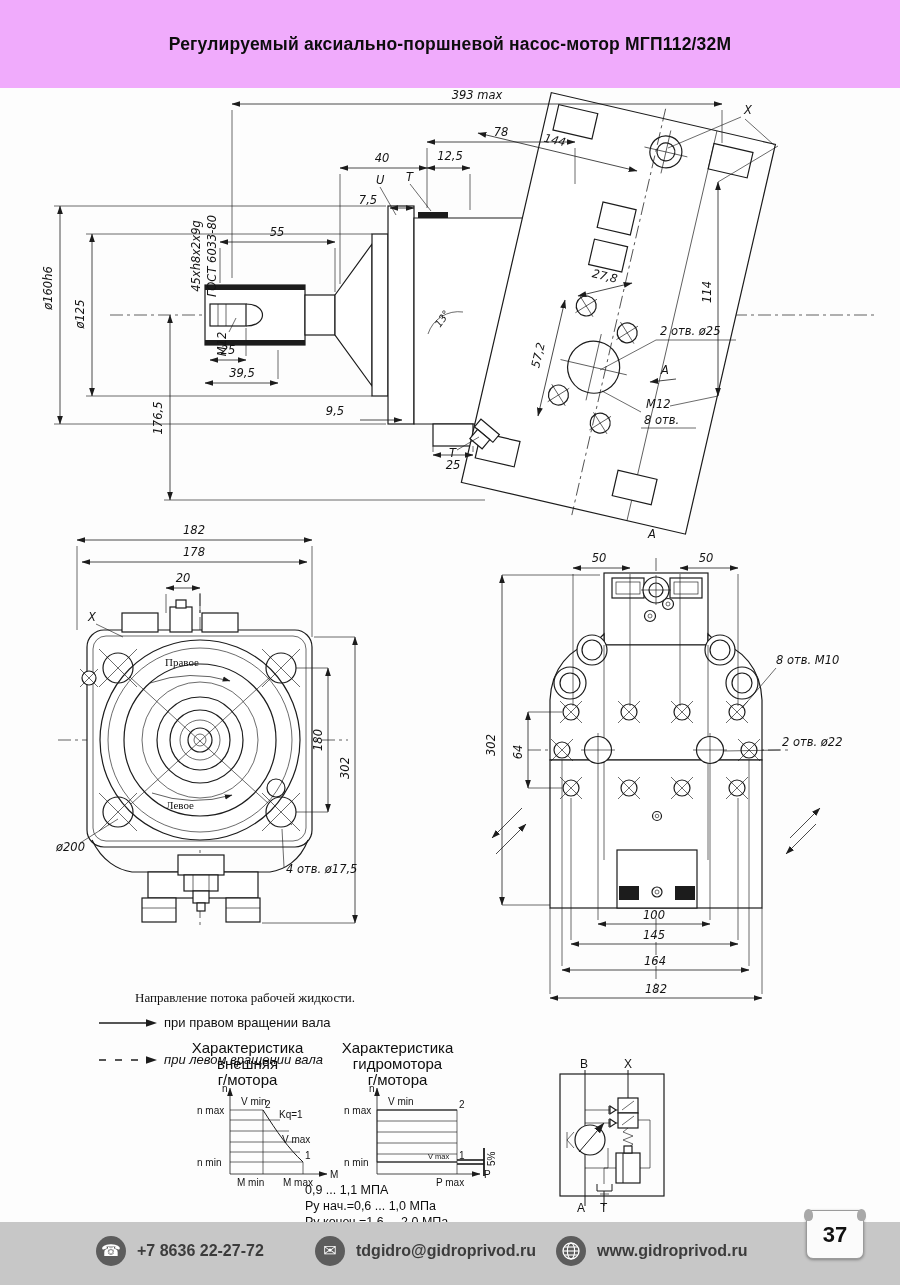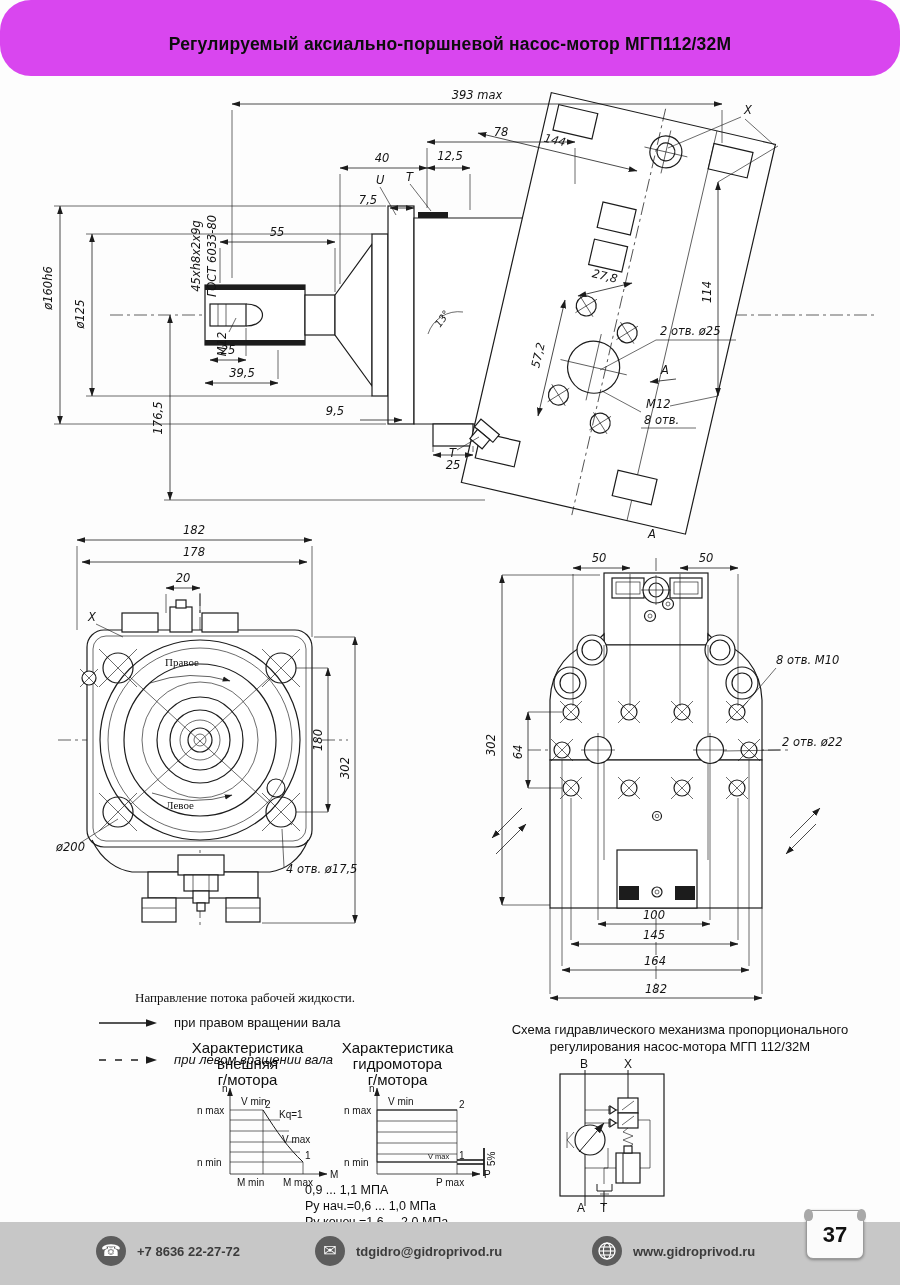--- a/index.html
+++ b/index.html
@@ -1,33 +1,33 @@
 <!DOCTYPE html>
 <html><head>
 <meta charset="utf-8">
 <style>
   html,body{margin:0;padding:0;background:#888;}
   .page{position:relative;width:900px;height:1285px;background:#fdfdfd;overflow:hidden;
         font-family:"Liberation Sans",sans-serif;color:#111;}
-  .hdr{position:absolute;left:0;top:0;width:900px;height:76px;background:#d946ef;border-radius:31px;}
+  .hdr{position:absolute;left:0;top:0;width:900px;height:88px;background:#f0abfc;}
   .hdr h1{margin:0;position:absolute;left:0;right:0;top:34px;text-align:center;
           font-size:17.5px;font-weight:bold;color:#0d0d0d;letter-spacing:.2px;}
   .ftr{position:absolute;left:0;top:1222px;width:900px;height:63px;background:#c7c7c7;}
   .fitem{position:absolute;top:14px;display:flex;align-items:center;gap:11px;}
   .fico{width:30px;height:30px;border-radius:50%;background:#5c5c5c;color:#fff;
         display:flex;align-items:center;justify-content:center;font-size:16px;line-height:1;}
-  .ftxt{font-size:13px;font-weight:bold;color:#3c3c3c;}
+  .ftxt{font-size:16px;font-weight:bold;color:#3c3c3c;}
   .ptab{position:absolute;left:806px;top:1210px;width:56px;height:47px;background:#fbfbfb;
         border:1px solid #9a9a9a;border-radius:5px 5px 7px 7px;box-shadow:0 1px 3px rgba(0,0,0,.35);
         display:flex;align-items:center;justify-content:center;font-size:22px;font-weight:bold;color:#111;}
   .ptab::before,.ptab::after{content:"";position:absolute;top:-2px;width:9px;height:12px;background:#a8a8a8;border-radius:50% 50% 40% 40%;}
   .ptab::before{left:-3px}.ptab::after{right:-3px}
   .abs{position:absolute;}
   .note{font-size:13px;line-height:1.54;color:#0e0e0e;}
-  .flowrow{display:flex;align-items:center;gap:16px;margin-top:7px;font-size:13px;}
+  .flowrow{display:flex;align-items:center;gap:6px;margin-top:7px;font-size:13px;}
   .cap{font-size:15px;line-height:1.05;text-align:center;color:#0e0e0e;}
   .legend{font-size:13.5px;line-height:1.62;color:#0e0e0e;}
   .schtitle{font-size:13px;line-height:1.3;text-align:center;color:#0e0e0e;}
   .pnotes{font-size:12.5px;line-height:1.1;color:#0e0e0e;margin-left:20px;}
   .pnotes div{margin-bottom:2px;}
   svg{position:absolute;overflow:visible;}
   svg text{fill:#141414;}
   .ol{fill:none;stroke:#1c1c1c;stroke-width:1.2;}
   .olf{fill:#fff;stroke:#1c1c1c;stroke-width:1.2;}
   .xl{fill:none;stroke:#1c1c1c;stroke-width:.65;}
@@ -536,24 +536,20 @@
     <line x1="152" y1="68" x2="152" y2="96" stroke="#1c1c1c" stroke-width="1.8"></line>
     <text class="ch" transform="translate(163,86) rotate(-90)">5%</text>
   </svg>
 
   <div class="abs pnotes" style="left:285px;top:1184px;width:220px;">
     <div>0,9 ... 1,1 МПА</div>
     <div>Ру нач.=0,6 ... 1,0 МПа</div>
     <div>Ру конеч.=1,6 ... 2,0 МПа</div>
   </div>
 
-  <div class="abs schtitle" style="left:480px;top:1022px;width:400px;">
-    <div>Схема гидравлического механизма пропорционального</div>
-    <div>регулирования насос-мотора МГП 112/32М</div>
-  </div>
 
   <svg class="abs" style="left:552px;top:1058px" width="120" height="155" viewBox="0 0 120 155">
     <text class="sch" x="28" y="10">B</text>
     <text class="sch" x="72" y="10">X</text>
     <rect class="ol" x="8" y="16" width="104" height="122"></rect>
     <line class="ol" x1="33" y1="12" x2="33" y2="148" style="stroke-width:1;"></line>
     <line class="ol" x1="76" y1="12" x2="76" y2="40" style="stroke-width:1;"></line>
     <g>
       <circle class="olf" cx="38" cy="82" r="15"></circle>
       <line class="dle" x1="27" y1="94" x2="52" y2="65" style="stroke-width:1;"></line>
@@ -595,21 +591,21 @@
 
   <div class="ftr">
     <div class="fitem" style="left:96px;">
       <div class="fico">☎</div>
       <div class="ftxt">+7 8636 22-27-72</div>
     </div>
     <div class="fitem" style="left:315px;">
       <div class="fico">✉</div>
       <div class="ftxt">tdgidro@gidroprivod.ru</div>
     </div>
-    <div class="fitem" style="left:592px;">
+    <div class="fitem" style="left:556px;">
       <div class="fico">
         <svg width="18" height="18" viewBox="0 0 18 18" style="position:static;">
           <circle cx="9" cy="9" r="8" fill="none" stroke="#fff" stroke-width="1.3"></circle>
           <ellipse cx="9" cy="9" rx="3.6" ry="8" fill="none" stroke="#fff" stroke-width="1.1"></ellipse>
           <line x1="1" y1="9" x2="17" y2="9" stroke="#fff" stroke-width="1.1"></line>
           <line x1="2.2" y1="5" x2="15.8" y2="5" stroke="#fff" stroke-width="1.1"></line>
           <line x1="2.2" y1="13" x2="15.8" y2="13" stroke="#fff" stroke-width="1.1"></line>
         </svg>
       </div>
       <div class="ftxt">www.gidroprivod.ru</div>

